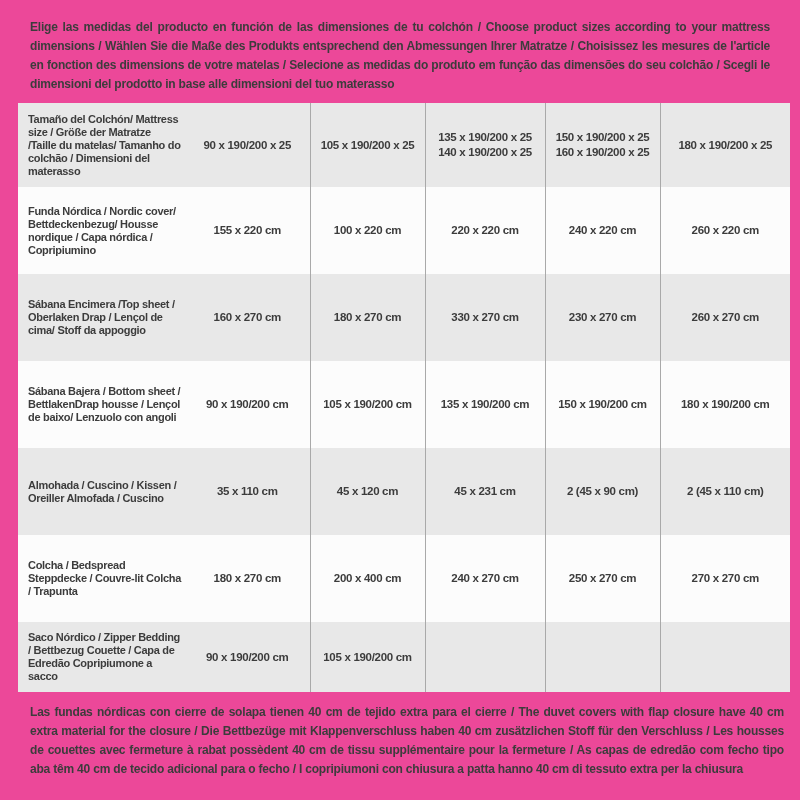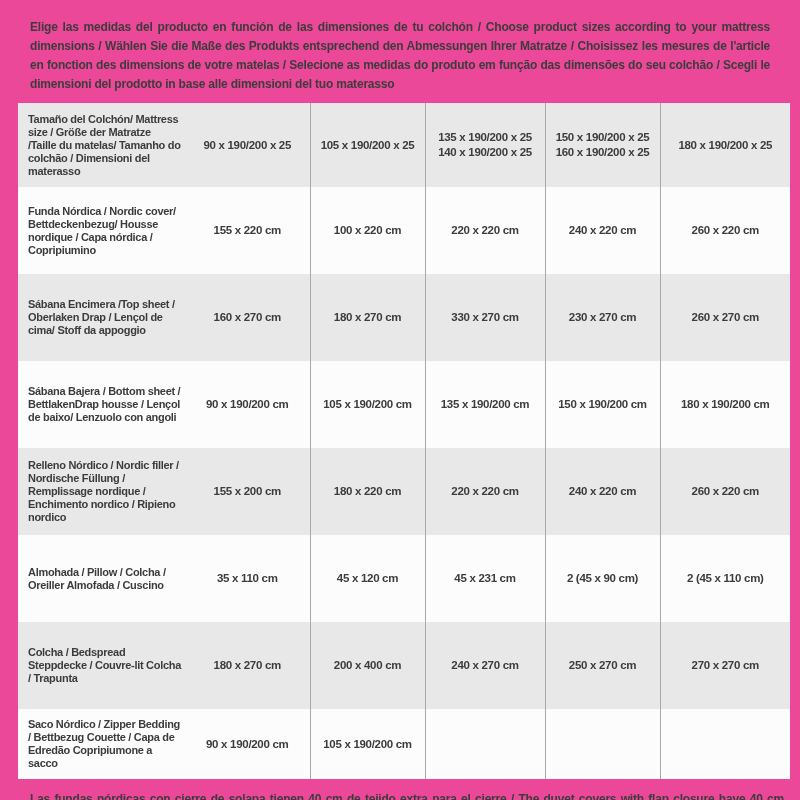--- a/index.html
+++ b/index.html
@@ -108,29 +108,21 @@
         </tr>
         <tr>
           <td class="label-cell">Sábana Bajera / Bottom sheet / BettlakenDrap housse / Lençol de baixo/ Lenzuolo con angoli</td>
           <td class="value-cell">90 x 190/200 cm</td>
           <td class="value-cell divided">105 x 190/200 cm</td>
           <td class="value-cell divided">135 x 190/200 cm</td>
           <td class="value-cell divided">150 x 190/200 cm</td>
           <td class="value-cell divided">180 x 190/200 cm</td>
         </tr>
         <tr>
-          <td class="label-cell">Relleno Nórdico / Nordic filler / Nordische Füllung / Remplissage nordique / Enchimento nordico / Ripieno nordico</td>
-          <td class="value-cell">155 x 200 cm</td>
-          <td class="value-cell divided">180 x 220 cm</td>
-          <td class="value-cell divided">220 x 220 cm</td>
-          <td class="value-cell divided">240 x 220 cm</td>
-          <td class="value-cell divided">260 x 220 cm</td>
-        </tr>
-        <tr>
-          <td class="label-cell">Almohada  / Pillow / Colcha / Oreiller Almofada / Cuscino</td>
+          <td class="label-cell">Almohada  / Cuscino / Kissen / Oreiller Almofada / Cuscino</td>
           <td class="value-cell">35 x 110 cm</td>
           <td class="value-cell divided">45 x 120 cm</td>
           <td class="value-cell divided">45 x 231 cm</td>
           <td class="value-cell divided">2 (45 x 90 cm)</td>
           <td class="value-cell divided">2 (45 x 110 cm)</td>
         </tr>
         <tr>
           <td class="label-cell">Colcha / Bedspread Steppdecke / Couvre-lit Colcha / Trapunta</td>
           <td class="value-cell">180 x 270 cm</td>
           <td class="value-cell divided">200 x 400 cm</td>

